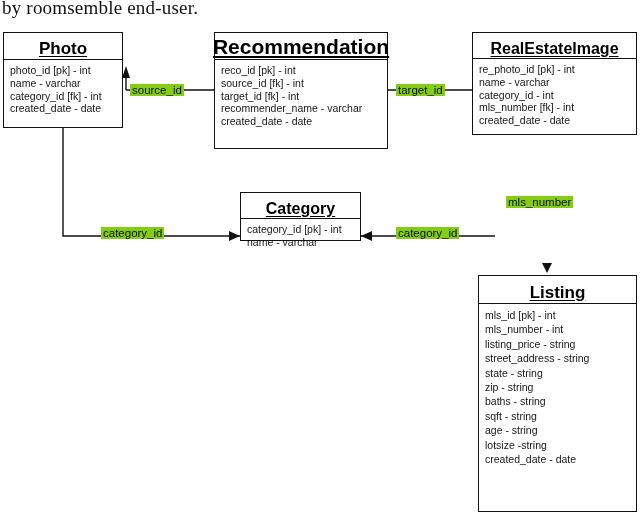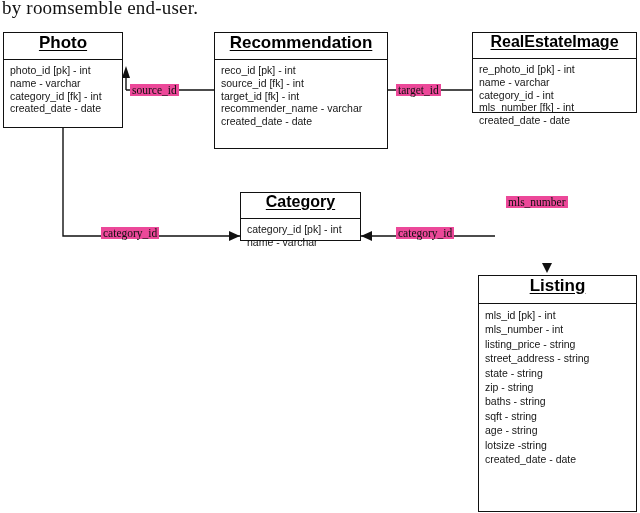--- a/index.html
+++ b/index.html
@@ -16,59 +16,59 @@
     font-family:"Liberation Serif",serif;
     font-size:19px;letter-spacing:0.2px;color:#121212;
     white-space:nowrap;
   }
 
   .entity{position:absolute;box-sizing:border-box;background:#ffffff;
           border:1.5px solid #111;}
   .entity .hdr{
     box-sizing:border-box;width:100%;
     text-align:center;font-weight:bold;color:#000;
-    display:flex;align-items:flex-start;justify-content:center;
+    display:flex;align-items:flex-end;justify-content:center;
     border-bottom:1.5px solid #111;
   }
   .entity .hdr span{
     text-decoration:underline;text-underline-offset:2px;
     white-space:nowrap;
   }
   .entity .fields{
     box-sizing:border-box;padding:4px 0 5px 6px;
   }
   .entity .fields div{
     white-space:nowrap;color:#161616;
   }
 
   
   #ent-photo{left:3px;top:32px;width:120px;height:96px;}
   #ent-photo .hdr{height:27px;font-size:17px;}
   #ent-photo .fields div{font-size:10.5px;line-height:12.8px;}
 
   #ent-recommendation{left:214px;top:32px;width:174px;height:117px;}
-  #ent-recommendation .hdr{height:27px;font-size:17px;}
+  #ent-recommendation .hdr{height:27px;font-size:21px;}
   #ent-recommendation .fields div{font-size:10.5px;line-height:12.8px;}
 
-  #ent-realestateimage{left:472px;top:32px;width:165px;height:81px;}
+  #ent-realestateimage{left:472px;top:32px;width:165px;height:103px;}
   #ent-realestateimage .hdr{height:26px;font-size:16px;}
   #ent-realestateimage .fields div{font-size:10.5px;line-height:12.8px;}
 
   #ent-category{left:240px;top:192px;width:121px;height:49px;}
   #ent-category .hdr{height:26px;font-size:16px;}
   #ent-category .fields div{font-size:10.5px;line-height:12.8px;}
 
   #ent-listing{left:478px;top:275px;width:159px;height:237px;}
   #ent-listing .hdr{height:28px;font-size:17px;}
   #ent-listing .fields div{font-size:10.5px;line-height:14.4px;}
 
   
   .conn-label{
     position:absolute;font-size:11.5px;color:#101010;white-space:nowrap;
-    background:#ec4899;padding:0 2px;font-family:Liberation Serif, serif;
+    background:#84cc16;padding:0 2px;
   }
   #lbl-source-id{left:130px;top:84px;}
   #lbl-target-id{left:396px;top:84px;}
   #lbl-category-id-left{left:101px;top:227px;}
   #lbl-category-id-right{left:396px;top:227px;}
   #lbl-mls-number{left:506px;top:196px;}
 
   svg.links{position:absolute;left:0;top:0;width:640px;height:513px;
             overflow:visible;pointer-events:none;}
   svg.links path,svg.links line{stroke:#111;stroke-width:1.4px;fill:none;}

